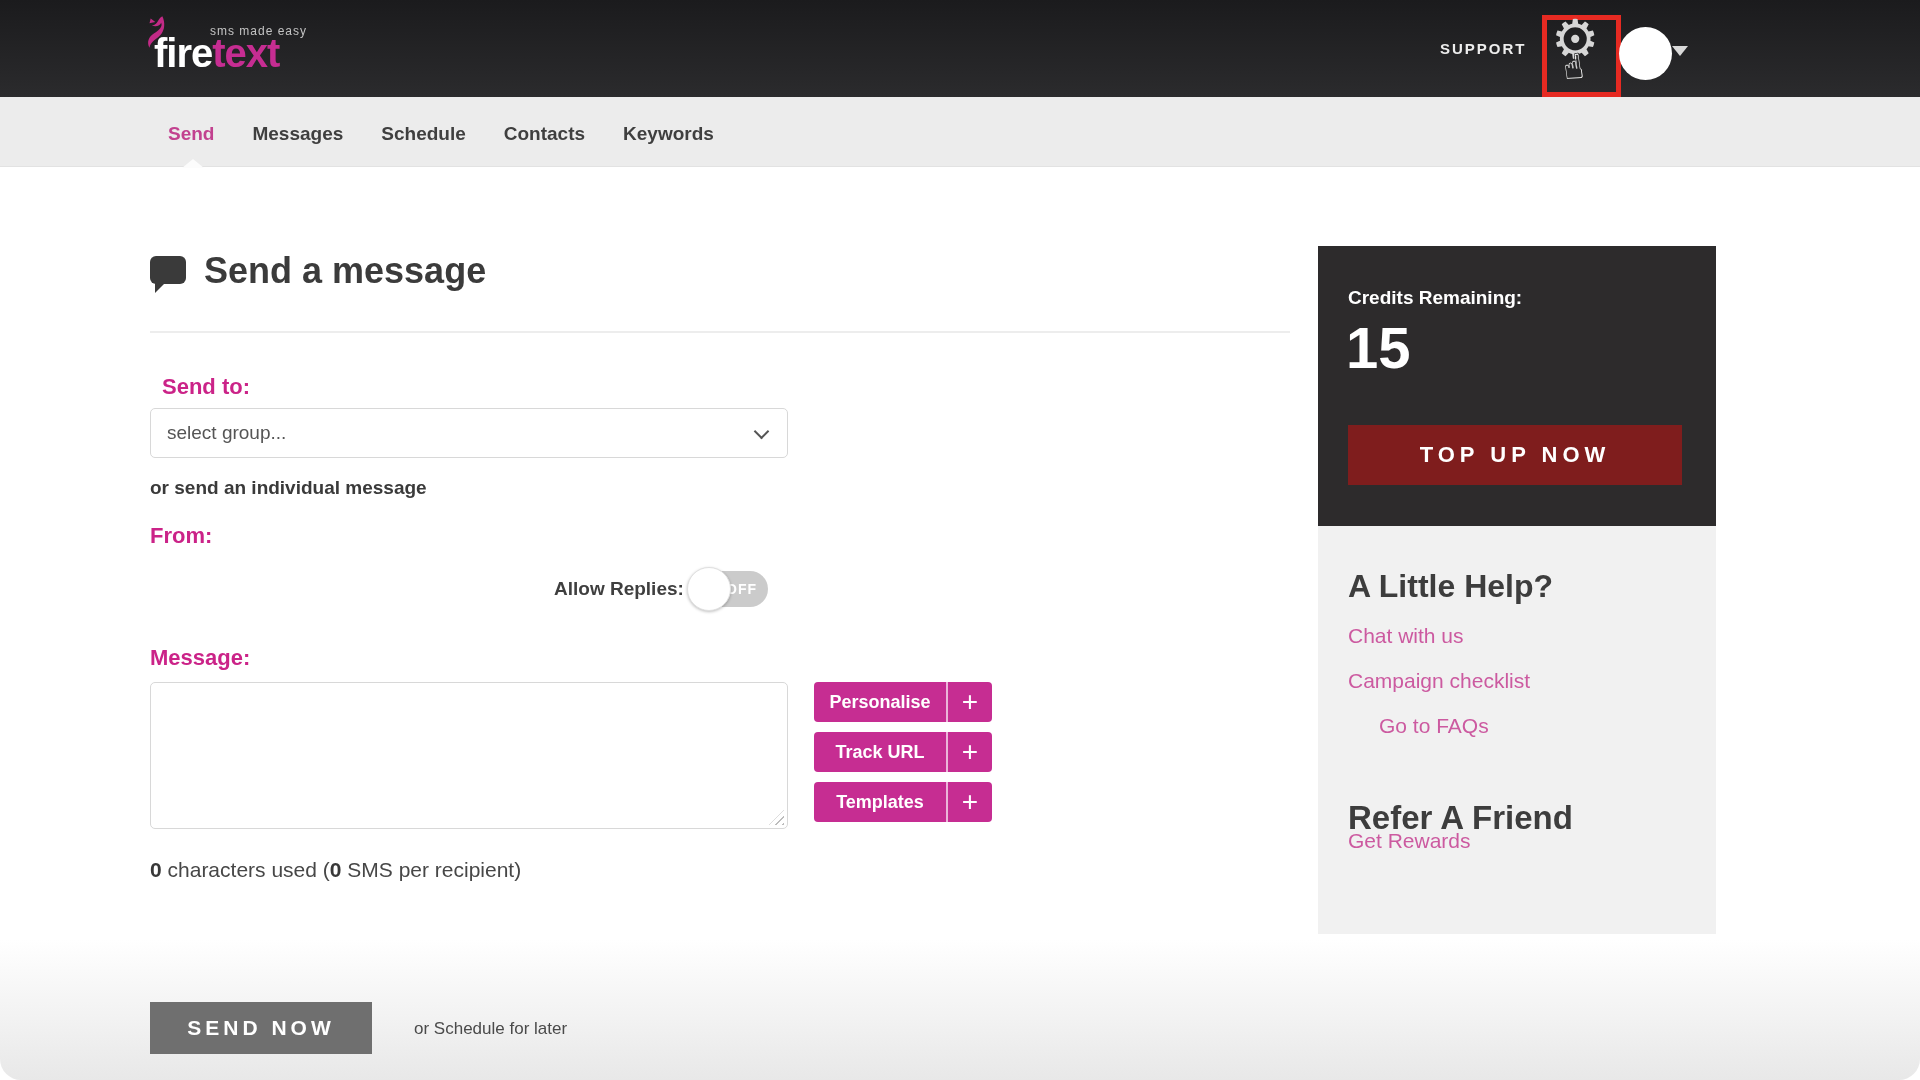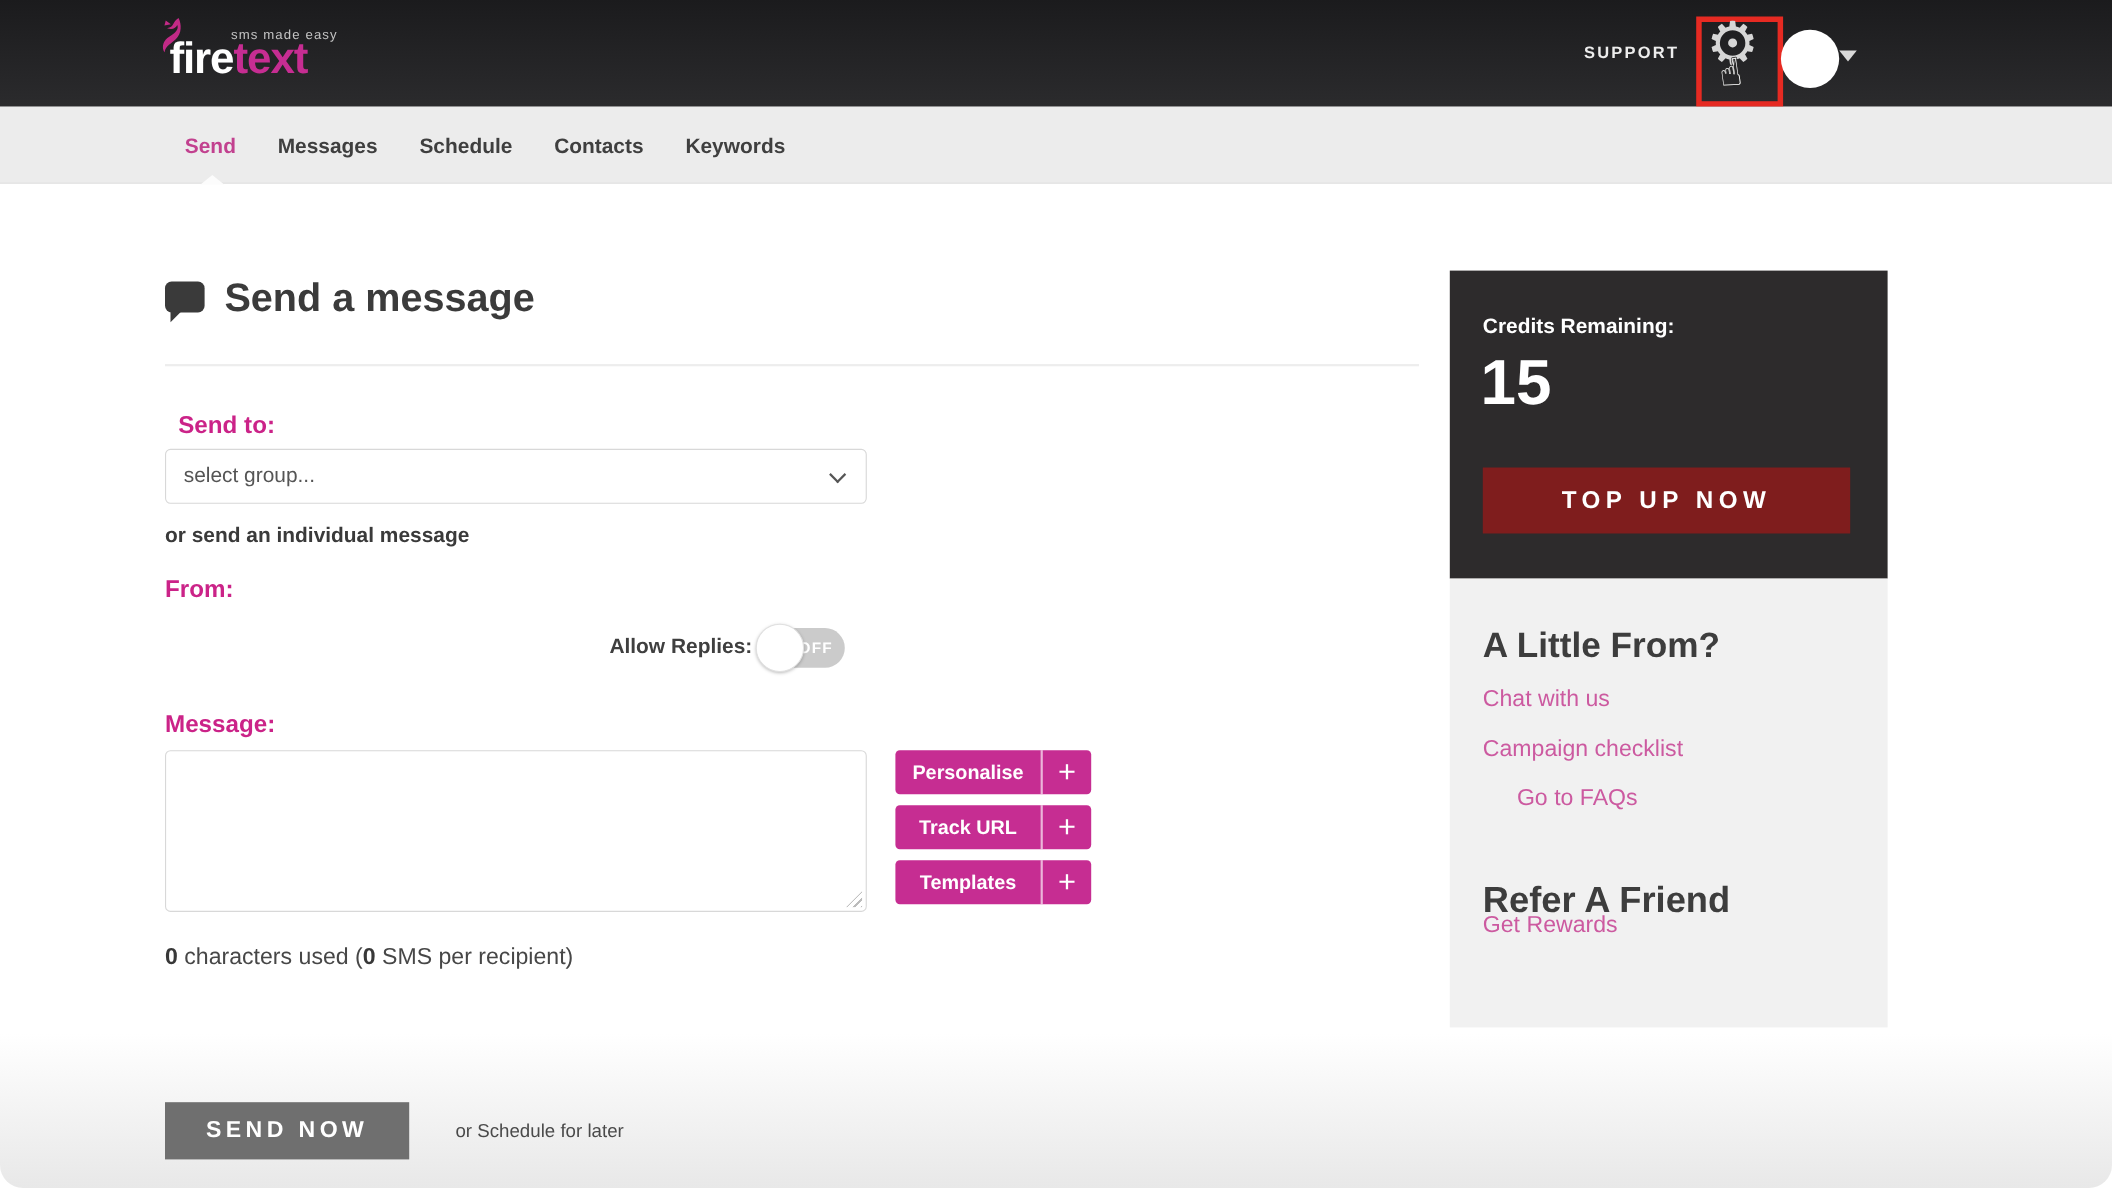--- a/index.html
+++ b/index.html
@@ -200,21 +200,21 @@
   <button class="send-now">SEND NOW</button>
   <span class="schedule-later">or Schedule for later</span>
 
   <aside class="credits-panel">
     <div class="credits-label">Credits Remaining:</div>
     <div class="credits-value">15</div>
     <div class="top-up">TOP UP NOW</div>
   </aside>
 
   <aside class="help-panel">
-    <div class="help-title">A Little From?</div>
+    <div class="help-title">A Little Help?</div>
     <div class="help-link link-0">Chat with us</div>
     <div class="help-link link-1">Campaign checklist</div>
     <div class="help-link link-2">Go to FAQs</div>
     <div class="refer-title">Refer A Friend</div>
     <div class="help-link refer-link">Get Rewards</div>
   </aside>
 
 </div>
 
 </body></html>

